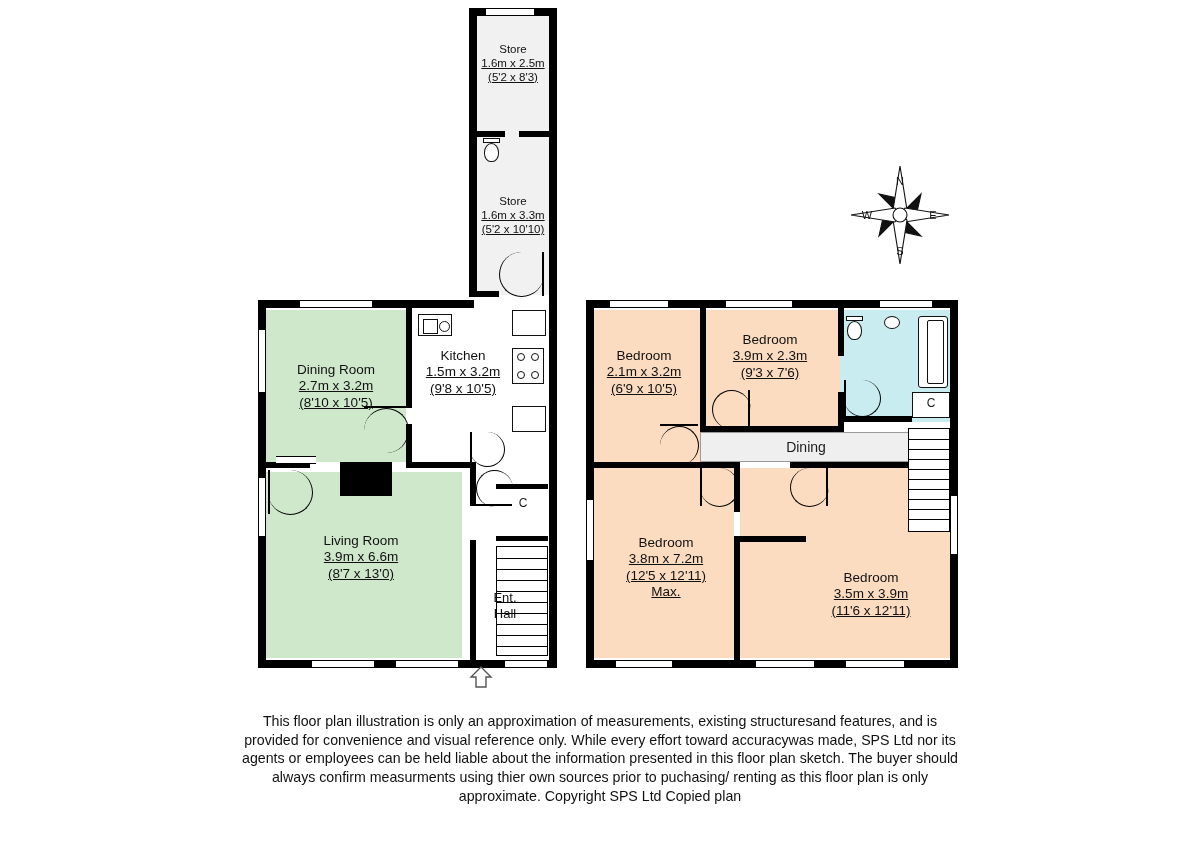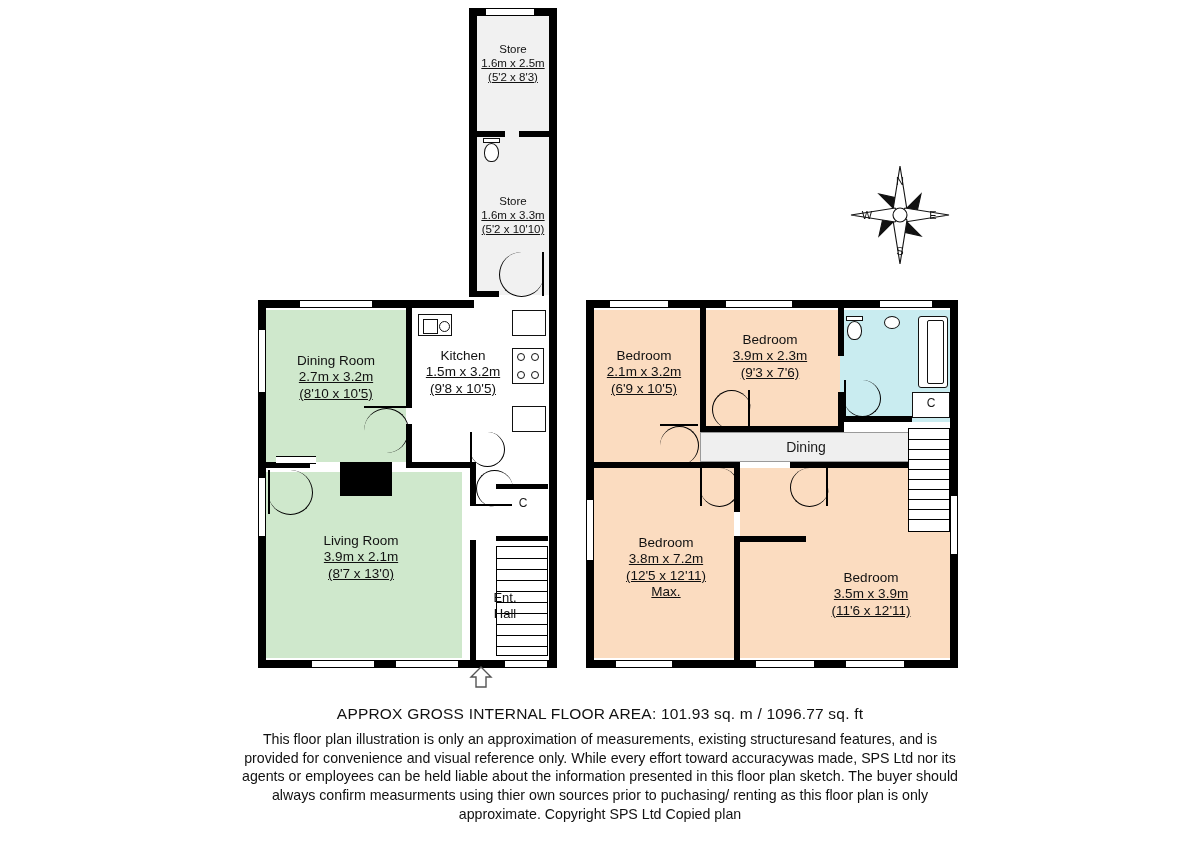--- a/index.html
+++ b/index.html
@@ -240,33 +240,33 @@
         <i style="top:22px;"></i>
         <i style="top:33px;"></i>
       <i style="top:44px;"></i>
         <i style="top:55px;"></i>
         <i style="top:66px;"></i>
       <i style="top:77px;"></i>
         <i style="top:88px;"></i>
         <i style="top:99px;"></i>
     </div>
 
-    <div class="label" style="left:266px; top:353px; width:140px;">
+    <div class="label" style="left:266px; top:362px; width:140px;">
       <span class="nm">Dining Room</span>
       <span class="dm">2.7m x 3.2m</span>
       <span class="dm">(8'10 x 10'5)</span>
     </div>
     <div class="label" style="left:400px; top:348px; width:126px;">
       <span class="nm">Kitchen</span>
       <span class="dm">1.5m x 3.2m</span>
       <span class="dm">(9'8 x 10'5)</span>
     </div>
     <div class="label" style="left:266px; top:533px; width:190px;">
       <span class="nm">Living Room</span>
-      <span class="dm">3.9m x 2.1m</span>
+      <span class="dm">3.9m x 6.6m</span>
       <span class="dm">(8'7 x 13'0)</span>
     </div>
     <div class="label" style="left:470px; top:590px; width:70px; font-size:13px;">
       <span class="nm">Ent.</span>
       <span class="nm">Hall</span>
     </div>
 
     <svg class="entry-arrow" style="left:468px; top:666px;" width="26" height="22" viewBox="0 0 26 22">
       <polygon points="13,1 23,11 18,11 18,21 8,21 8,11 3,11" fill="#ffffff" stroke="#555" stroke-width="1.4"></polygon>
     </svg>
@@ -384,17 +384,16 @@
       <polygon points="6,55 50,48 55,55 50,62" fill="#fff"></polygon>
       <circle cx="55" cy="55" r="7" fill="#fff"></circle>
     </g>
     <text x="55" y="25" text-anchor="middle" font-family="Liberation Sans, sans-serif" font-size="11" fill="#111">N</text>
     <text x="88" y="59" text-anchor="middle" font-family="Liberation Sans, sans-serif" font-size="11" fill="#111">E</text>
     <text x="55" y="95" text-anchor="middle" font-family="Liberation Sans, sans-serif" font-size="11" fill="#111">S</text>
     <text x="22" y="59" text-anchor="middle" font-family="Liberation Sans, sans-serif" font-size="11" fill="#111">W</text>
   </svg>
 
   <div class="footer" style="top:705px;">
-    <div class="area-line">APPROX GROSS INTERNAL FLOOR AREA:   101.93 sq. m  / 1096.77 sq. ft</div>
     <div class="disclaimer" style="margin:7px auto 0; width:720px;">This floor plan illustration is only an approximation of measurements, existing structuresand features, and is provided for convenience and visual reference only. While every effort toward accuracywas made, SPS Ltd nor its agents or employees can be held liable about the information presented in this floor plan sketch. The buyer should always confirm measurments using thier own sources prior to puchasing/ renting as this floor plan is only approximate. Copyright SPS Ltd Copied plan</div>
   </div>
 
 </div>
 
 </body></html>

